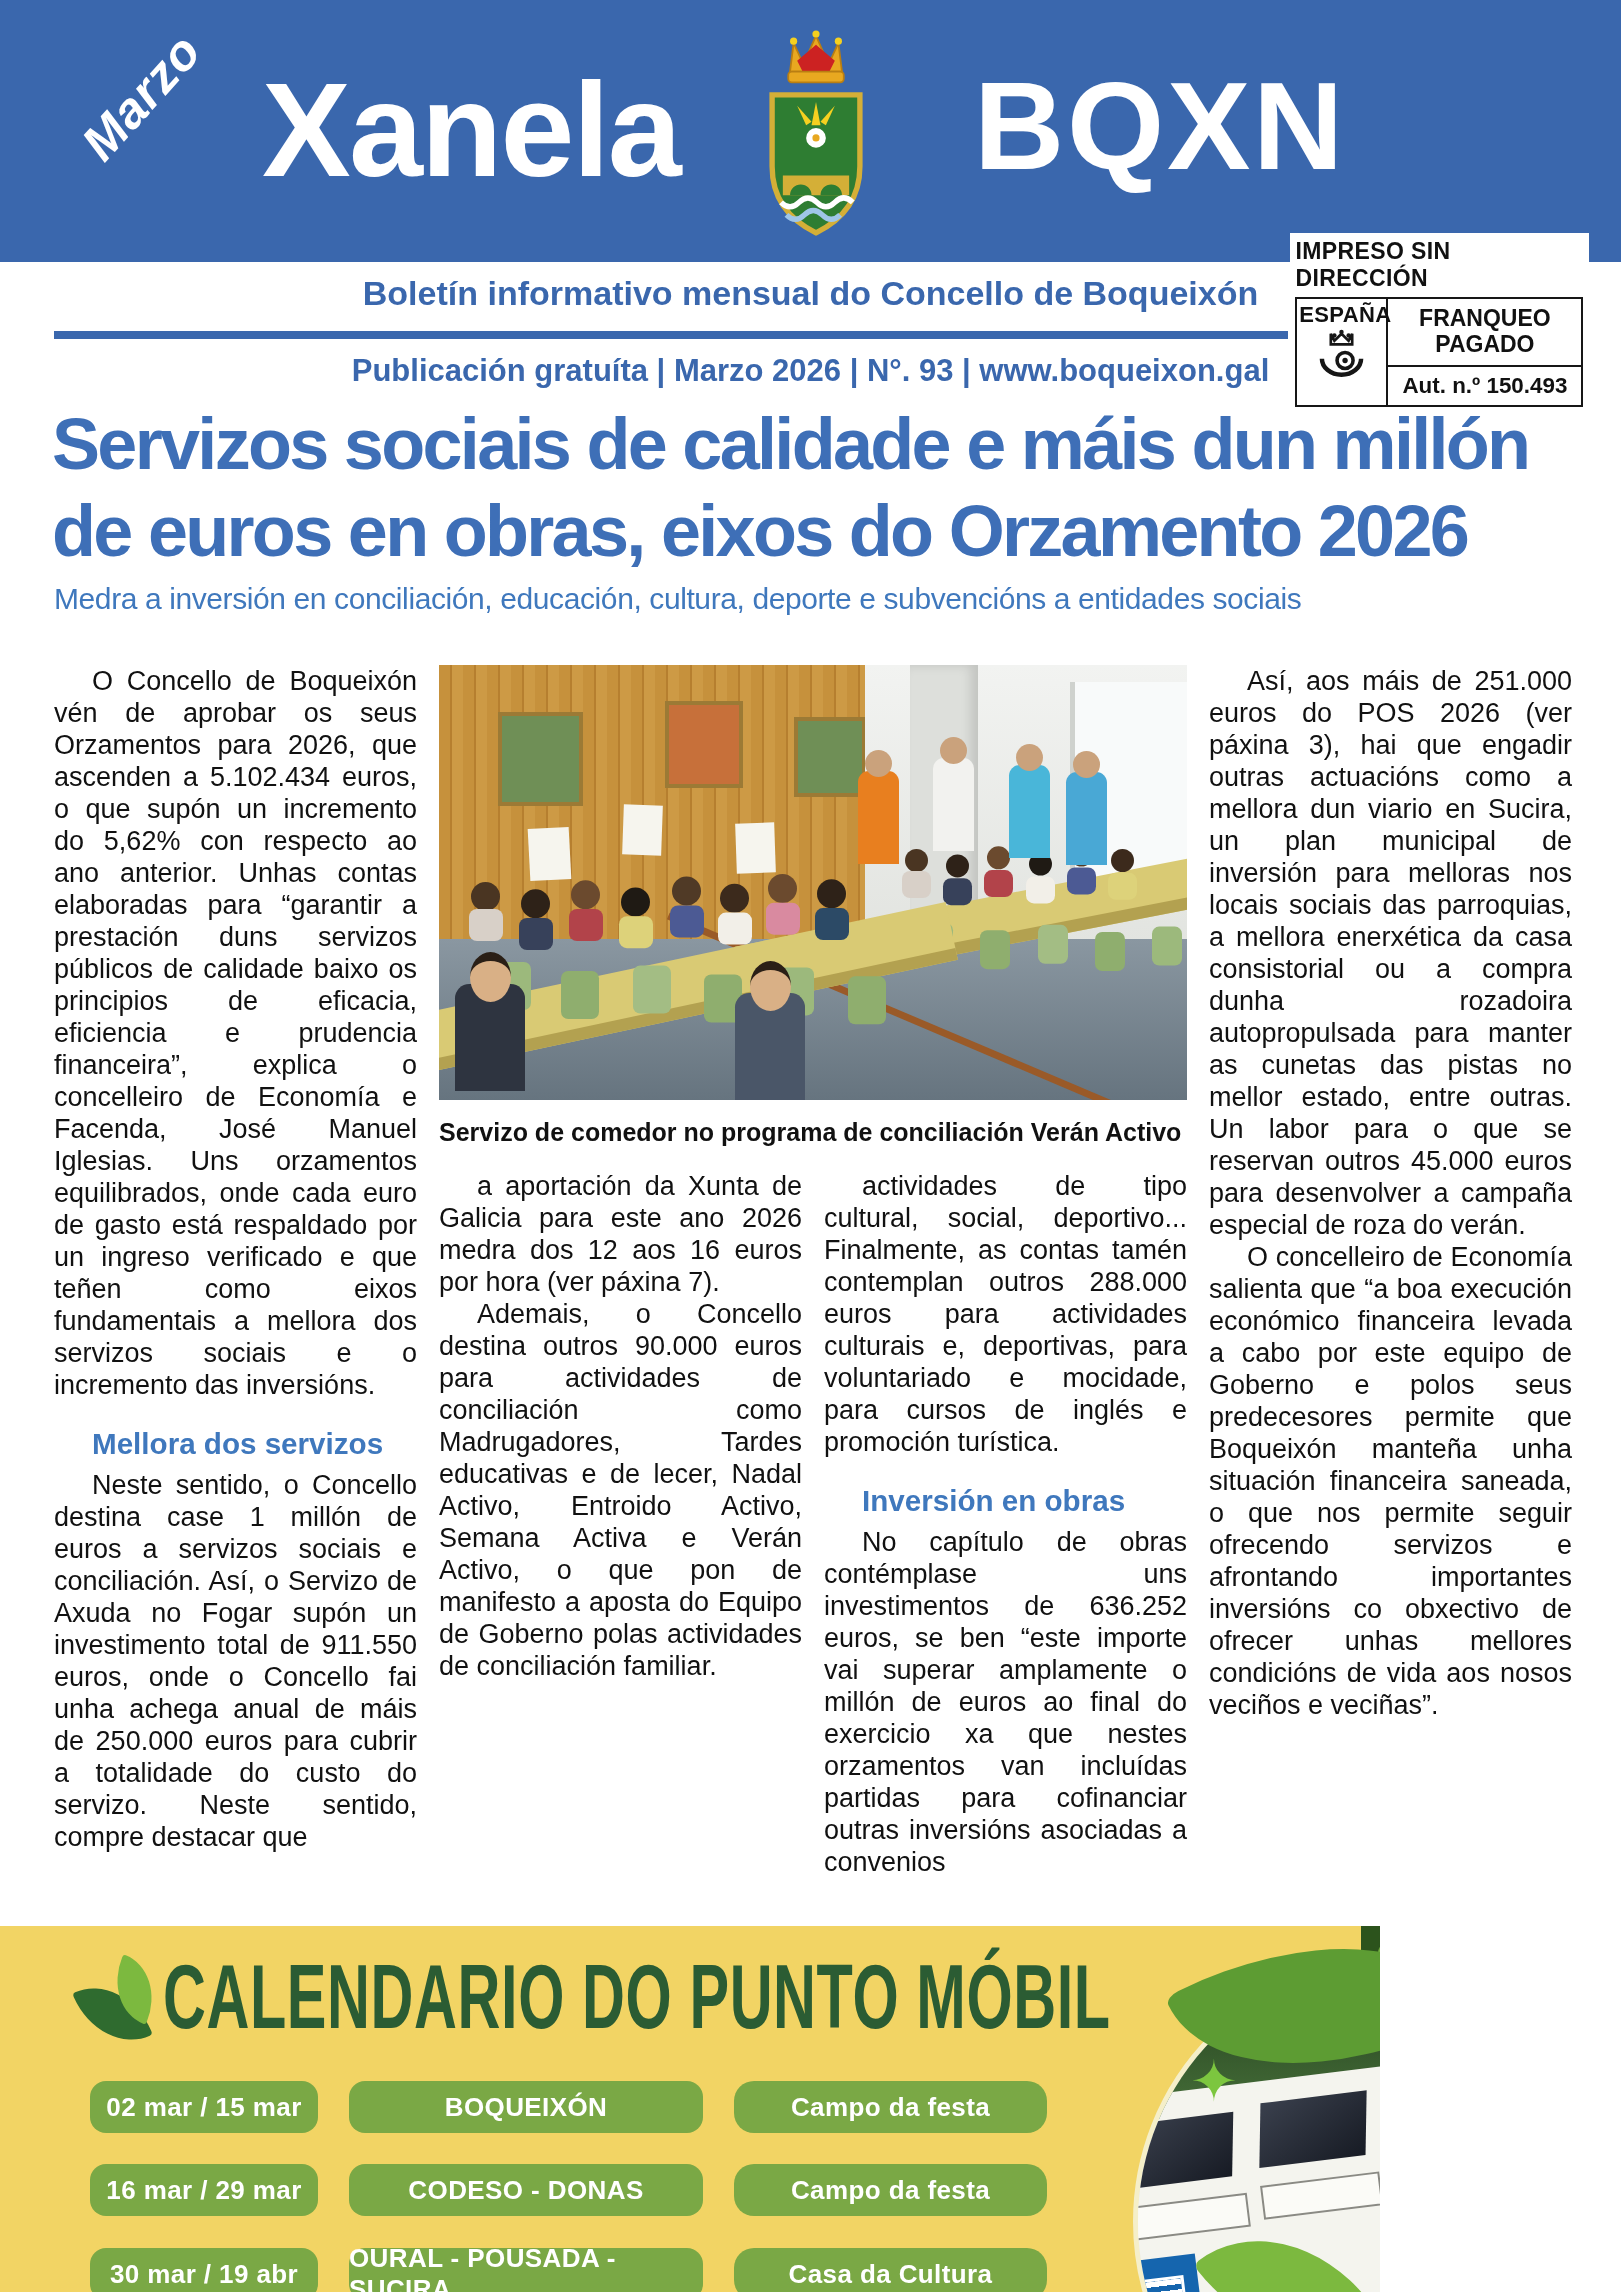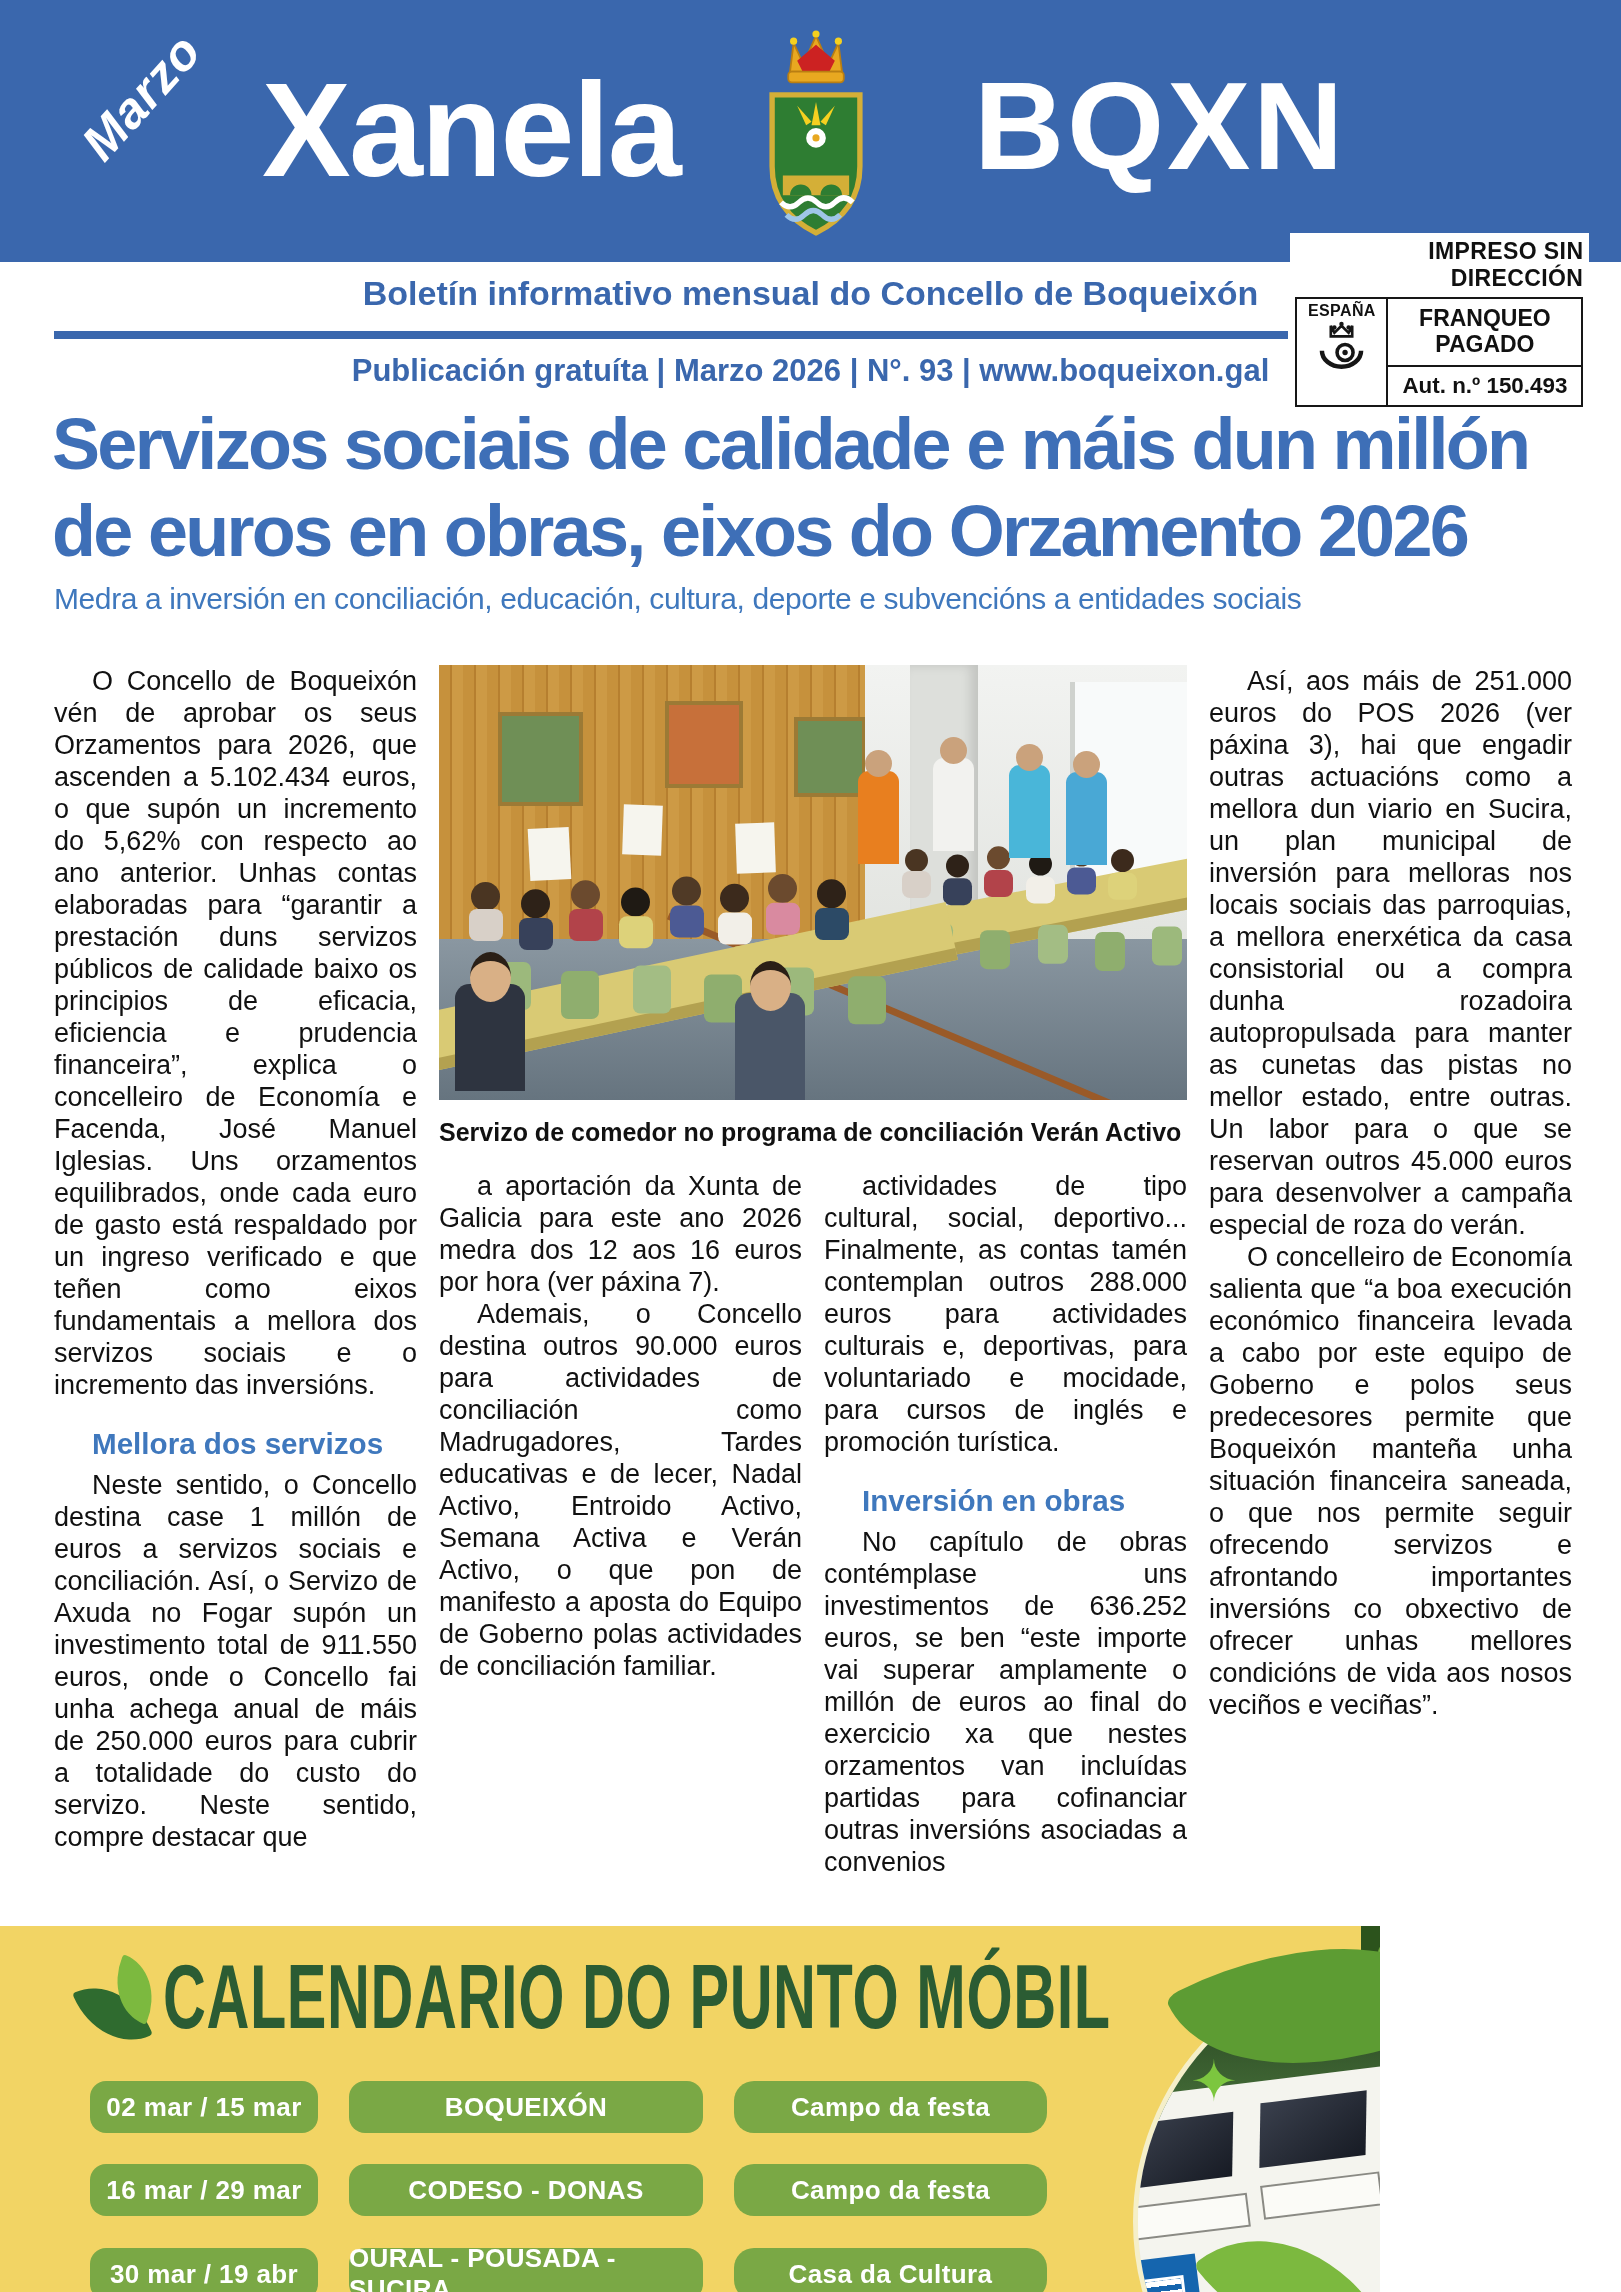--- a/index.html
+++ b/index.html
@@ -9,24 +9,24 @@
   
   .masthead{position:absolute;left:0;top:0;width:1621px;height:262px;background:#3a67ad;}
   .month-label{position:absolute;left:70px;top:133px;transform:rotate(-48deg);transform-origin:left top;
                color:#fff;font-size:50px;font-weight:bold;font-style:italic;letter-spacing:0.9px;}
   .masthead-title{position:absolute;left:262px;top:54px;color:#fff;font-size:133px;font-weight:bold;letter-spacing:-1.8px;}
   .coat{position:absolute;left:763px;top:25px;}
   .masthead-acronym{position:absolute;left:974px;top:54px;color:#fff;font-size:125px;font-weight:bold;letter-spacing:2.7px;}
 
   
   .stamp{position:absolute;left:1290px;top:233px;width:288px;background:#fff;padding:5.4px 5.4px 9px 5.4px;z-index:5;}
-  .stamp-header{font-size:23px;font-weight:bold;text-align:right;letter-spacing:0.4px;margin-bottom:4.5px;}
+  .stamp-header{font-size:23px;font-weight:bold;text-align:left;letter-spacing:0.4px;margin-bottom:4.5px;}
   .stamp-box{border:2.7px solid #161616;display:grid;grid-template-columns:91px 1fr;}
   .stamp-left{border-right:2.7px solid #161616;text-align:center;padding:3.6px 1.8px;}
-  .stamp-country{font-size:16px;font-weight:bold;letter-spacing:0.4px;}
+  .stamp-country{font-size:22px;font-weight:bold;letter-spacing:0.4px;}
   .stamp-right-top{border-bottom:2.7px solid #161616;text-align:center;font-size:23px;font-weight:bold;
                    padding:7.2px 1.8px;line-height:1.12;}
   .stamp-right-bottom{text-align:center;font-size:22.4px;font-weight:bold;padding:6.3px 1.8px;}
 
   
   .bulletin-line{position:absolute;left:0;top:274px;width:1621px;text-align:center;
                  color:#3a67ad;font-size:34px;font-weight:bold;}
   .band-rule{position:absolute;left:54px;top:331px;width:1234px;height:8px;background:#3a67ad;}
   .publication-line{position:absolute;left:0;top:353px;width:1621px;text-align:center;
                     color:#3a67ad;font-size:31px;font-weight:bold;}

